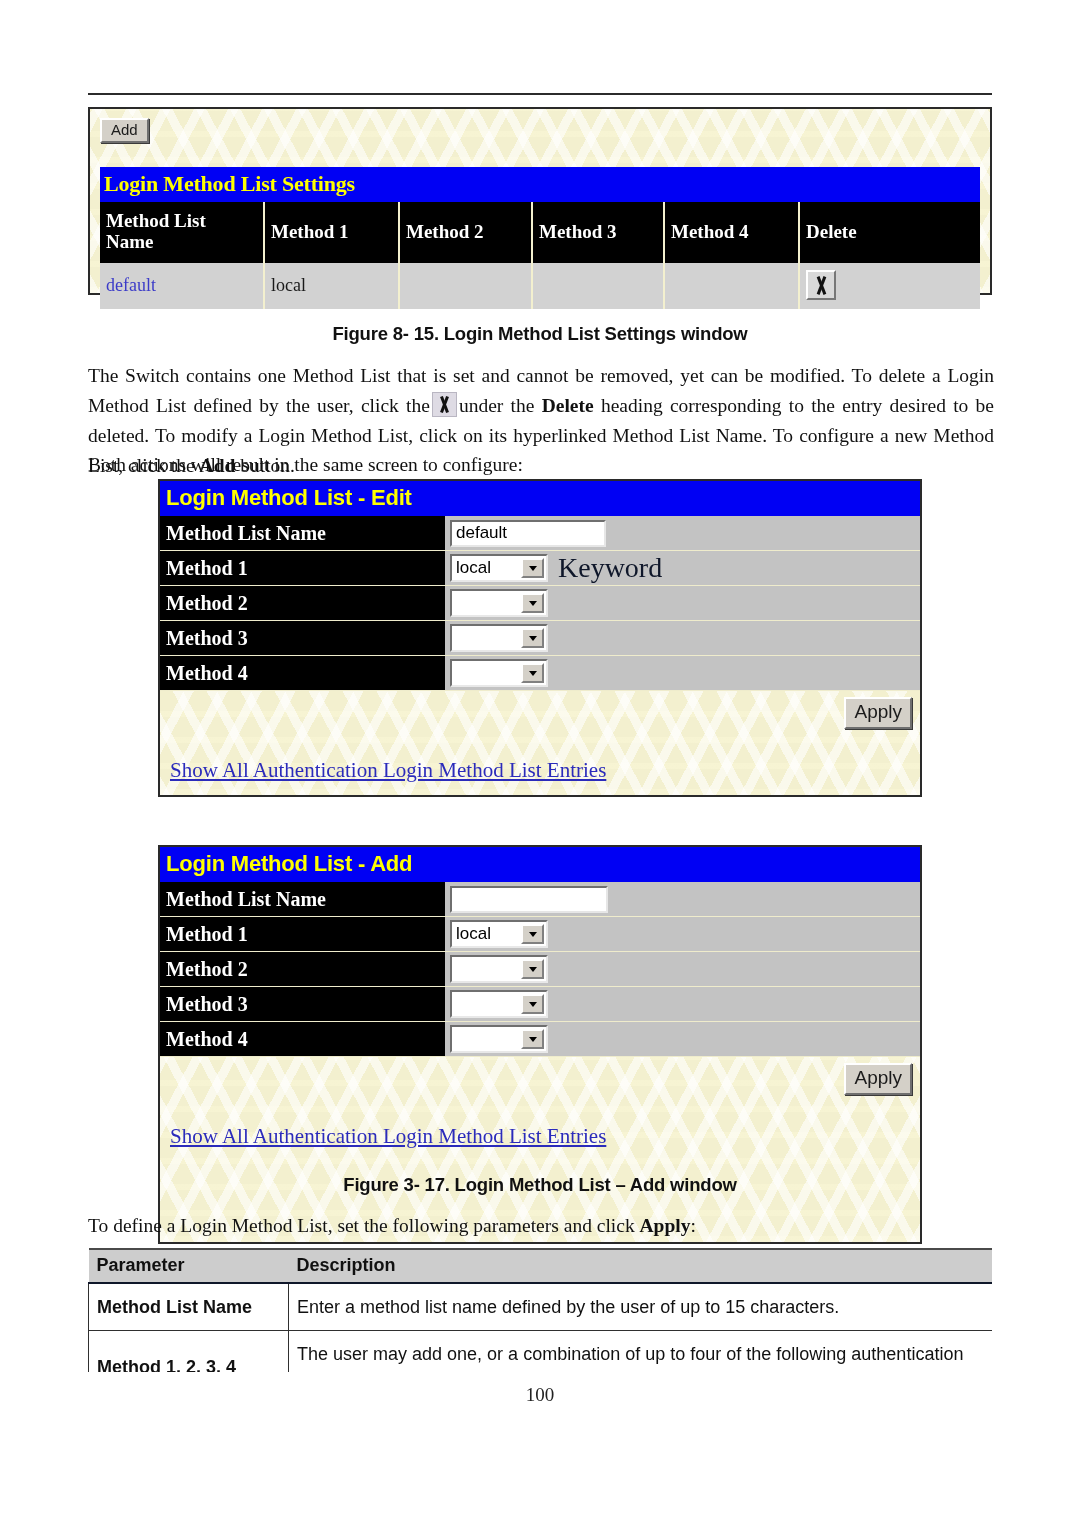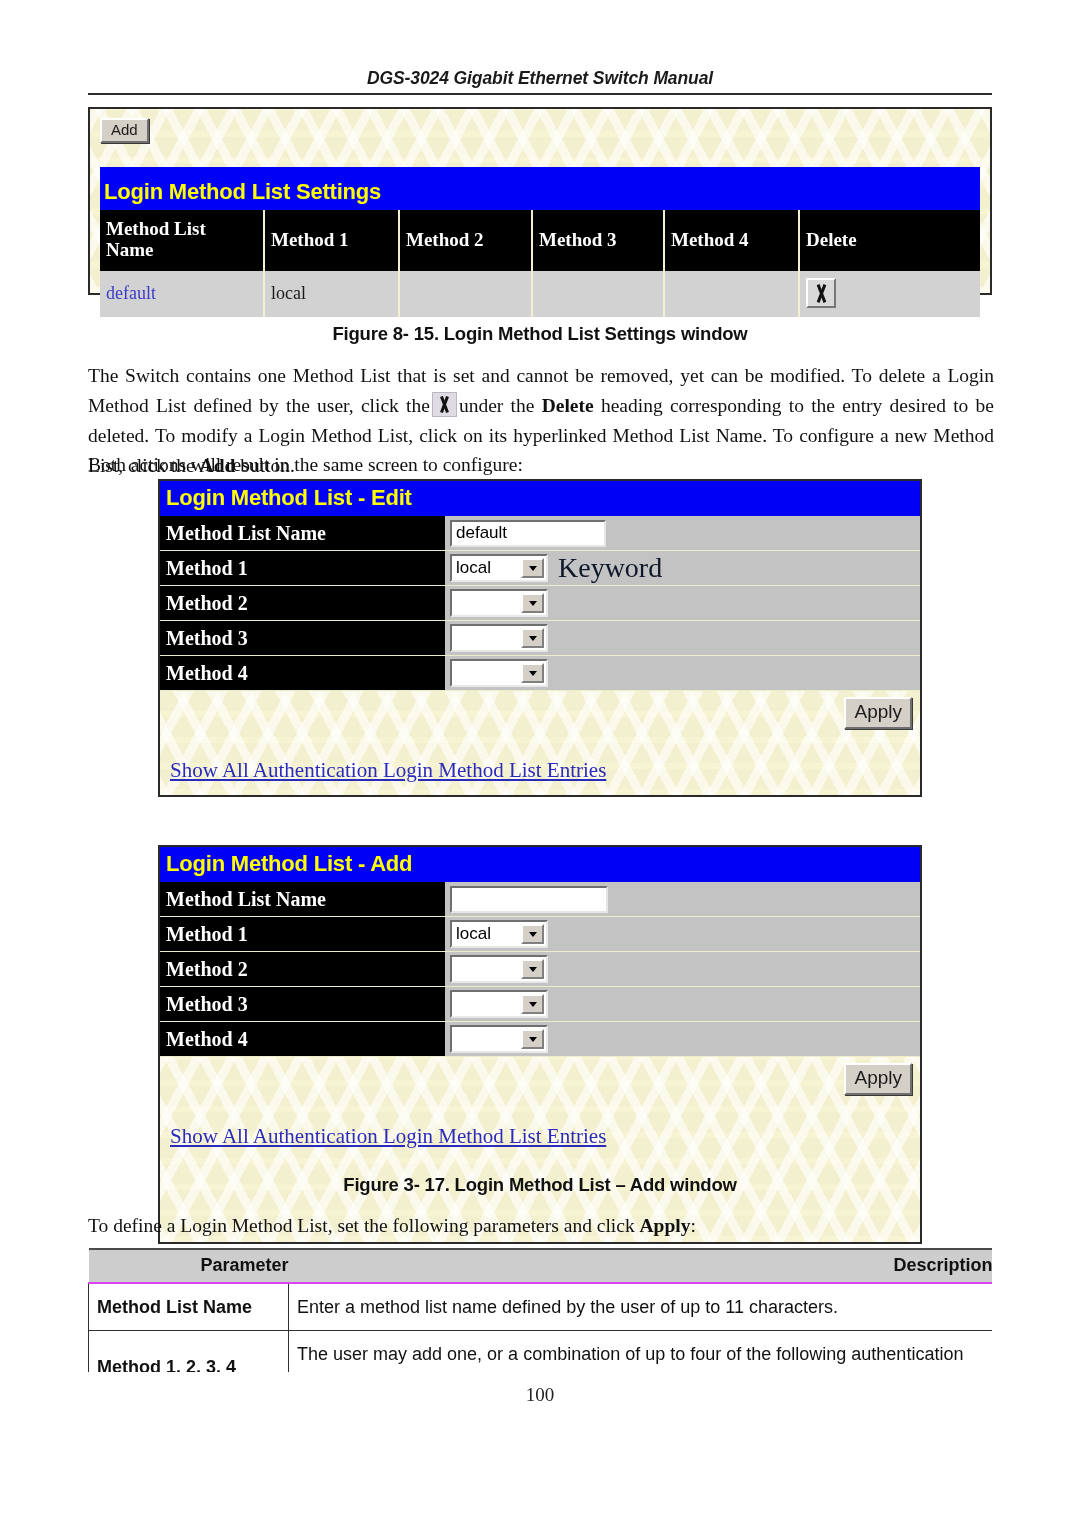--- a/index.html
+++ b/index.html
@@ -174,24 +174,24 @@
     position: absolute;
     left: 10px;
     top: 58px;
     width: 880px;
     border-collapse: collapse;
     table-layout: fixed;
   }
   #settings-table .tbl-title td {
     background: #0000f4;
     color: #ffff00;
-    font-family: Liberation Sans, sans-serif;
+    font-family: Liberation Serif, serif;
     font-weight: bold;
     font-size: 22px;
-    padding: 12px 0 5px 4px;
+    padding: 4px 0 5px 4px;
     letter-spacing: -0.2px;
   }
   #settings-table th {
     background: #000000;
     color: #ffffff;
     font-family: "Liberation Serif", serif;
     font-weight: bold;
     font-size: 19px;
     text-align: left;
     vertical-align: middle;
@@ -367,24 +367,24 @@
     left: 88px;
     top: 1248px;
     width: 904px;
     border-collapse: collapse;
     table-layout: fixed;
     font-family: "Liberation Sans", sans-serif;
   }
   #param-table thead th {
     background: #cdcdcd;
     border-top: 2px solid #4a4a4a;
-    border-bottom: 2px solid #d946ef;
+    border-bottom: 2px solid #0f172a;
     font-size: 18px;
     font-weight: bold;
-    text-align: right;
+    text-align: left;
     padding: 5px 0 6px 8px;
     color: #111;
   }
   #param-table tbody td {
     border-left: 1.5px solid #2f2f2f;
     border-right: 1.5px solid #2f2f2f;
     border-bottom: 1.5px solid #2f2f2f;
     font-size: 18px;
     color: #111;
     padding: 10px 10px 10px 8px;
@@ -415,21 +415,20 @@
     font-family: "Liberation Serif", serif;
     font-size: 19px;
     color: #222;
   }
 </style>
 </head>
 <body>
 
 <div class="page">
 
-  <div class="doc-header">DGS-3024 Gigabit Ethernet Switch Manual</div>
   <div class="doc-header-rule"></div>
 
   <div class="ui-panel" id="panel-settings">
 
     <div class="win-btn" id="settings-add-btn">Add</div>
 
     <table id="settings-table">
       <colgroup>
         <col style="width:164px">
         <col style="width:135px">
@@ -611,21 +610,21 @@
       </colgroup>
       <thead>
         <tr>
           <th>Parameter</th>
           <th>Description</th>
         </tr>
       </thead>
       <tbody>
         <tr class="first-row">
           <td class="pname">Method List Name</td>
-          <td>Enter a method list name defined by the user of up to 11 characters.</td>
+          <td>Enter a method list name defined by the user of up to 15 characters.</td>
         </tr>
         <tr>
           <td class="pname">Method 1, 2, 3, 4</td>
           <td>The user may add one, or a combination of up to four of the following authentication methods to this method list:</td>
         </tr>
       </tbody>
     </table>
   </div>
 
   <div class="page-number">100</div>

